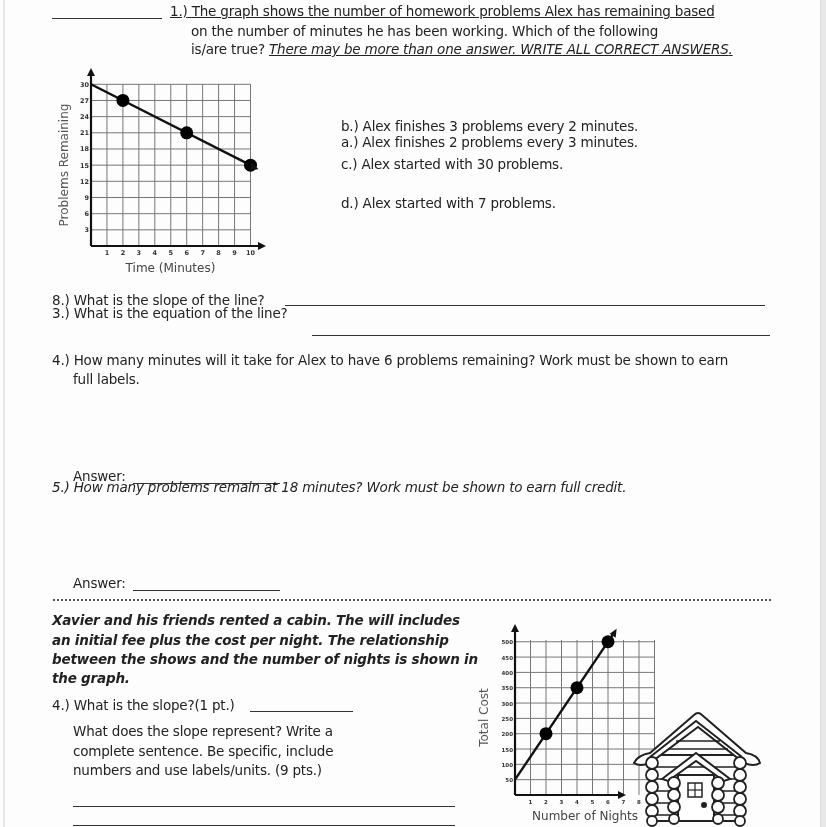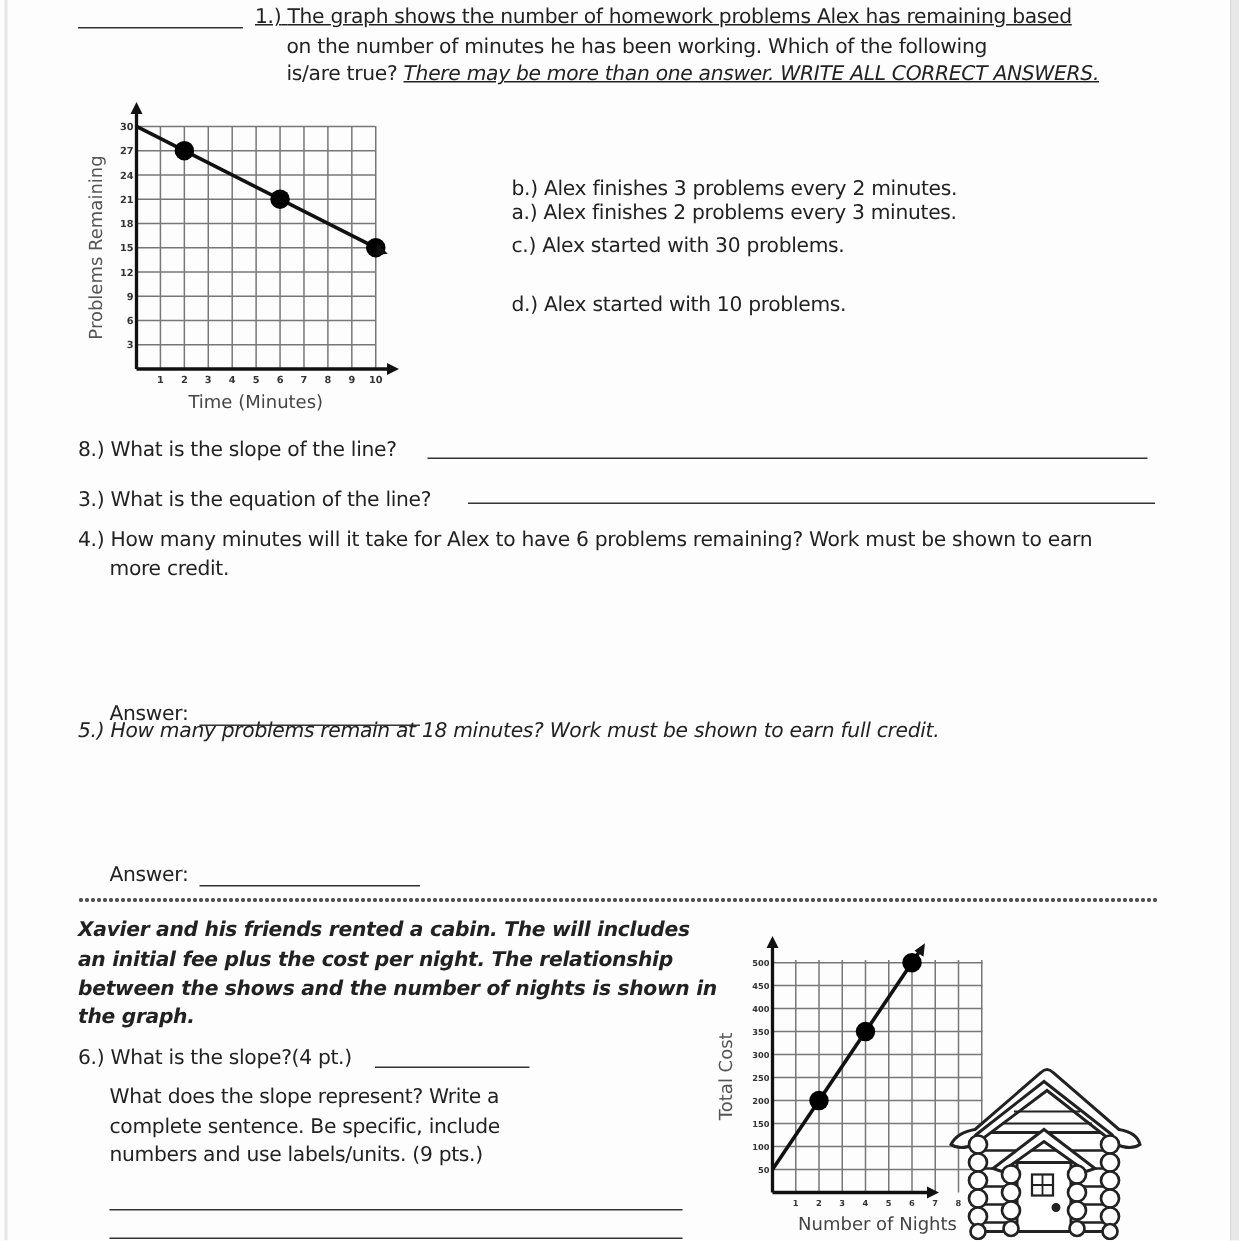--- a/index.html
+++ b/index.html
@@ -90,45 +90,45 @@
     <line x1="51" y1="24.299999999999983" x2="210.5" y2="105.14999999999999" stroke="#111" stroke-width="2.4"></line>
     <circle cx="82.9" cy="40.46999999999997" r="6.5" fill="#000"></circle>
     <circle cx="146.7" cy="72.80999999999999" r="6.5" fill="#000"></circle>
     <circle cx="210.5" cy="105.14999999999999" r="6.5" fill="#000"></circle>
     <polygon points="218.5,109.15 211.5,102.15 210.5,110.15" fill="#111"></polygon>
   </svg>
 
 <div class="txt" style="left:341px; top:89px;margin-top:44px;">a.) Alex finishes 2 problems every 3 minutes.</div>
 <div class="txt" style="left:341px; top:117px;">b.) Alex finishes 3 problems every 2 minutes.</div>
 <div class="txt" style="left:341px; top:155px;">c.) Alex started with 30 problems.</div>
-<div class="txt" style="left:341px; top:194px;">d.) Alex started with 10 problems.</div>
+<div class="txt" style="left:341px; top:194px;">d.) Alex started with 7 problems.</div>
 
 <div class="txt" style="left:52px; top:291px;">8.) What is the slope of the line?</div>
 <div class="rule" style="left:285px; top:305px; width:480px;"></div>
 
-<div class="txt" style="left:52px; top:324px;">3.) What is the equation of the line?</div>
+<div class="txt" style="left:52px; top:304px;">3.) What is the equation of the line?</div>
 <div class="rule" style="left:312px; top:335px; width:458px;"></div>
 
 <div class="txt" style="left:52px; top:351px;">4.) How many minutes will it take for Alex to have 6 problems remaining? Work must be shown to earn</div>
-<div class="txt" style="left:73px; top:370px;">more credit.</div>
+<div class="txt" style="left:73px; top:370px;">full labels.</div>
 <div class="txt" style="left:73px; top:467px;">Answer:</div>
 <div class="rule" style="left:133px; top:483px; width:147px;"></div>
 
 <div class="txt" style="left:52px; top:478px;font-style:italic;">5.) How many problems remain at 18 minutes? Work must be shown to earn full credit.</div>
 <div class="txt" style="left:73px; top:574px;">Answer:</div>
 <div class="rule" style="left:133px; top:590px; width:147px;"></div>
 
 <div class="dotsep"></div>
 
 <div class="txt bold-it" style="left:52px; top:611px;">Xavier and his friends rented a cabin. The will includes</div>
 <div class="txt bold-it" style="left:52px; top:631px;">an initial fee plus the cost per night. The relationship</div>
 <div class="txt bold-it" style="left:52px; top:650px;">between the shows and the number of nights is shown in</div>
 <div class="txt bold-it" style="left:52px; top:669px;">the graph.</div>
 
-<div class="txt" style="left:52px; top:696px;">6.) What is the slope?(4 pt.)</div>
+<div class="txt" style="left:52px; top:696px;">4.) What is the slope?(1 pt.)</div>
 <div class="rule" style="left:250px; top:711px; width:103px;"></div>
 
 <div class="txt" style="left:73px; top:722px;">What does the slope represent? Write a</div>
 <div class="txt" style="left:73px; top:742px;">complete sentence. Be specific, include</div>
 <div class="txt" style="left:73px; top:761px;">numbers and use labels/units. (9 pts.)</div>
 
 <div class="rule" style="left:73px; top:806px; width:382px;"></div>
 <div class="rule" style="left:73px; top:825px; width:382px;"></div>
 
 <svg id="chart2" style="position:absolute; left:470px; top:620px;" width="200" height="207">

